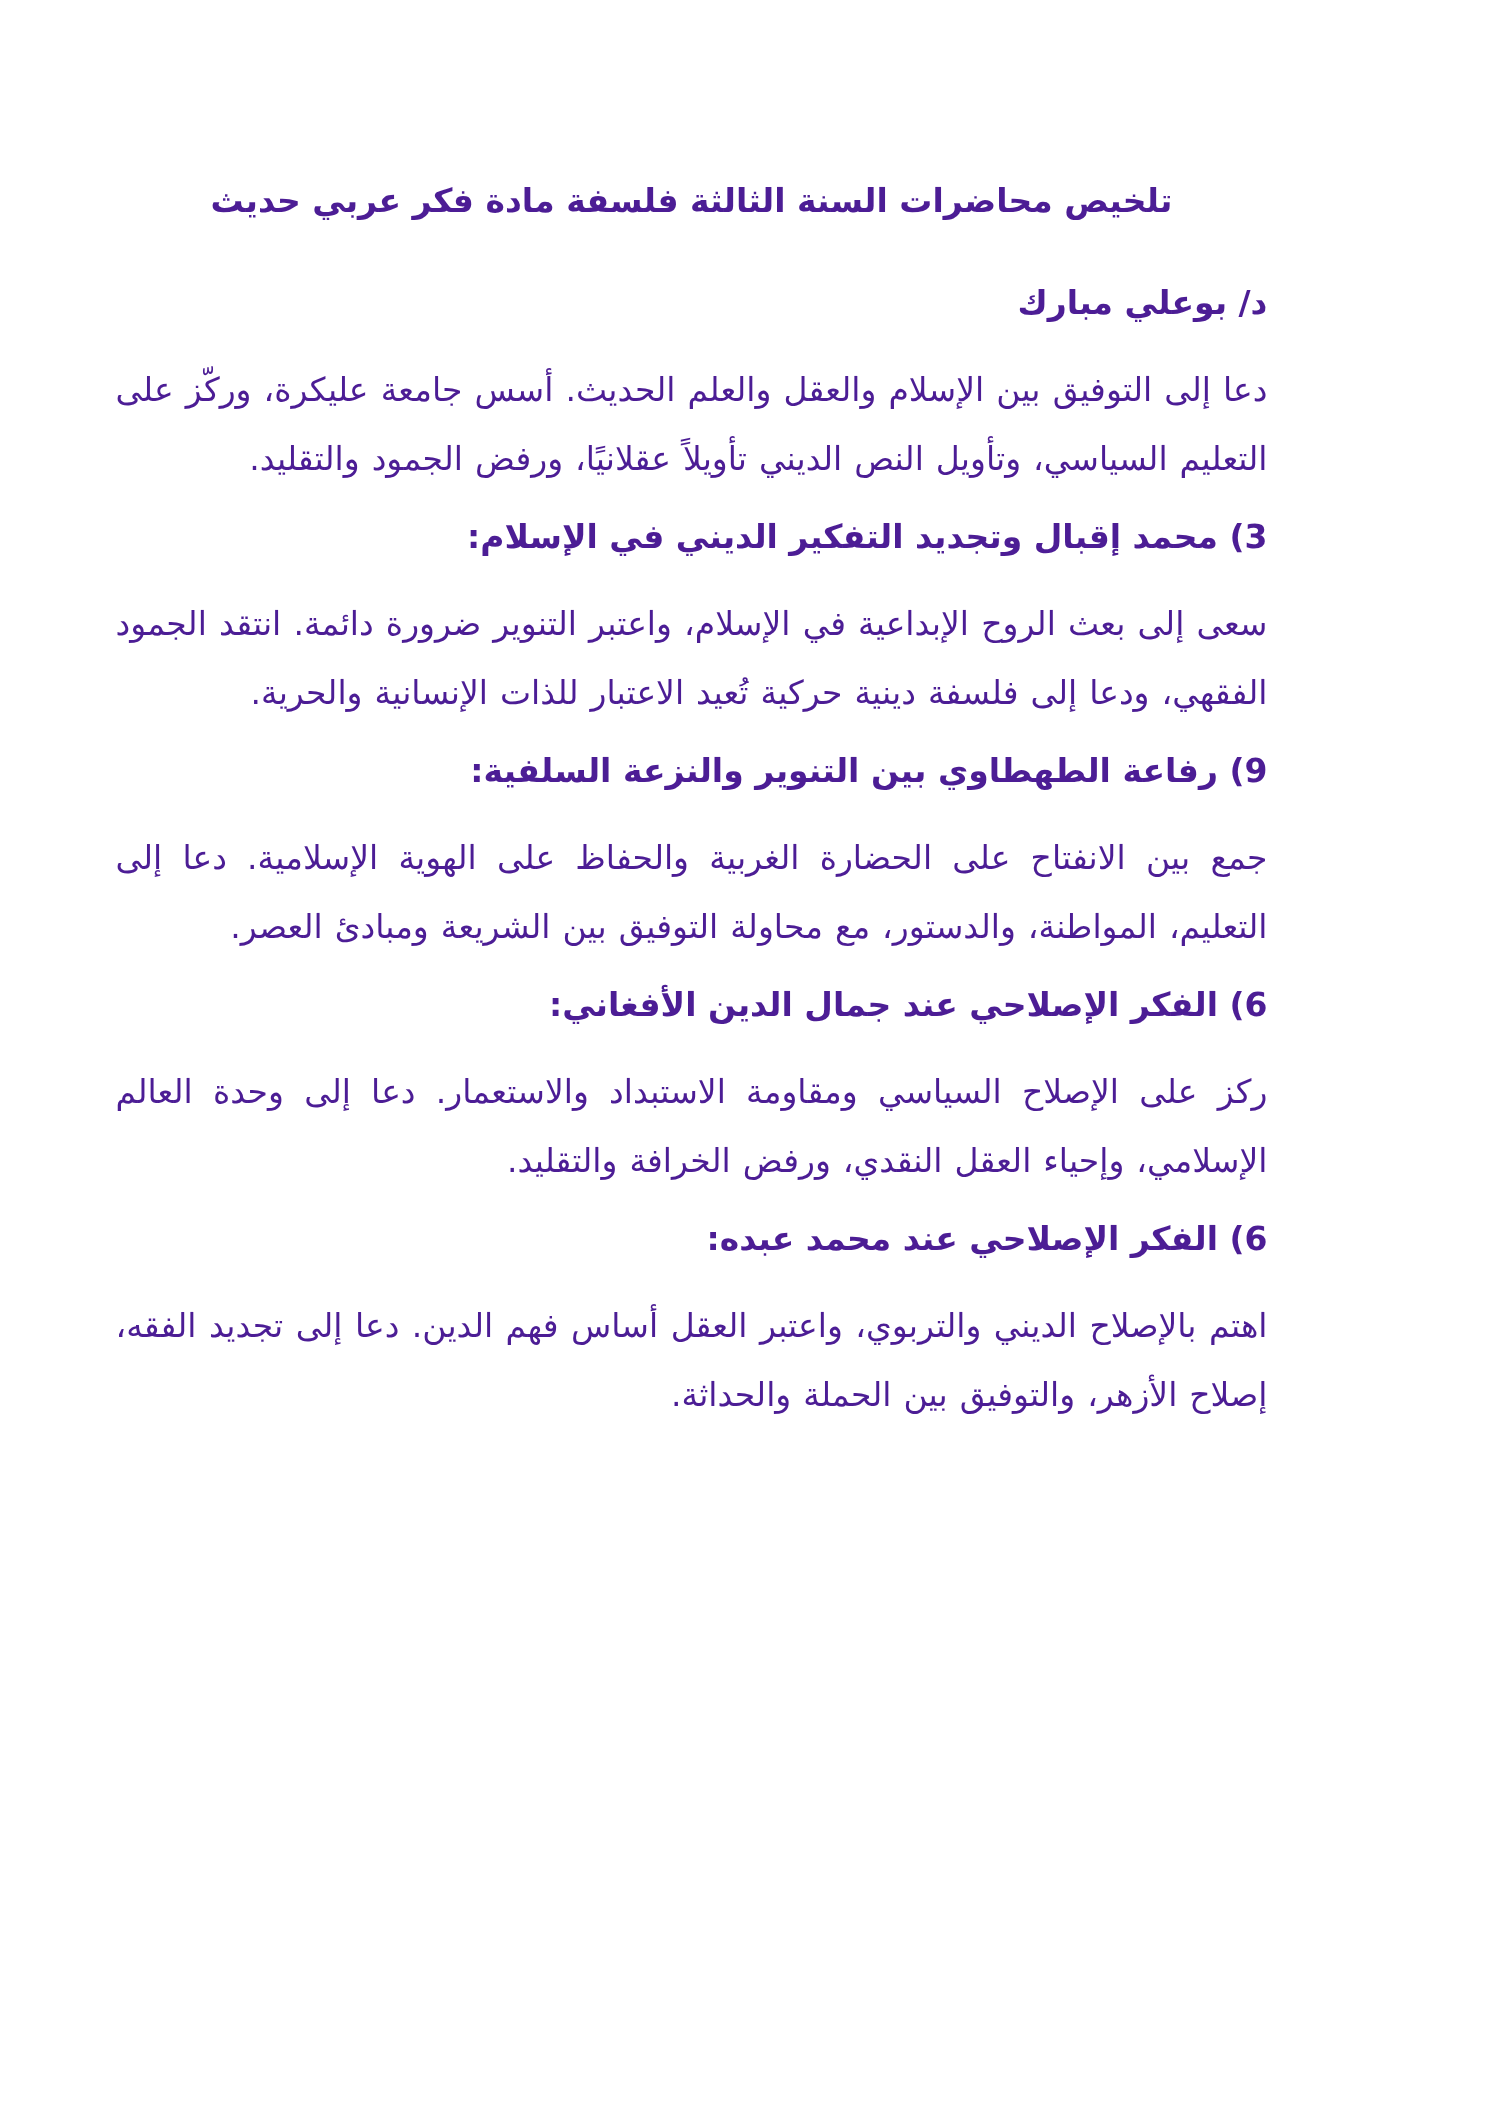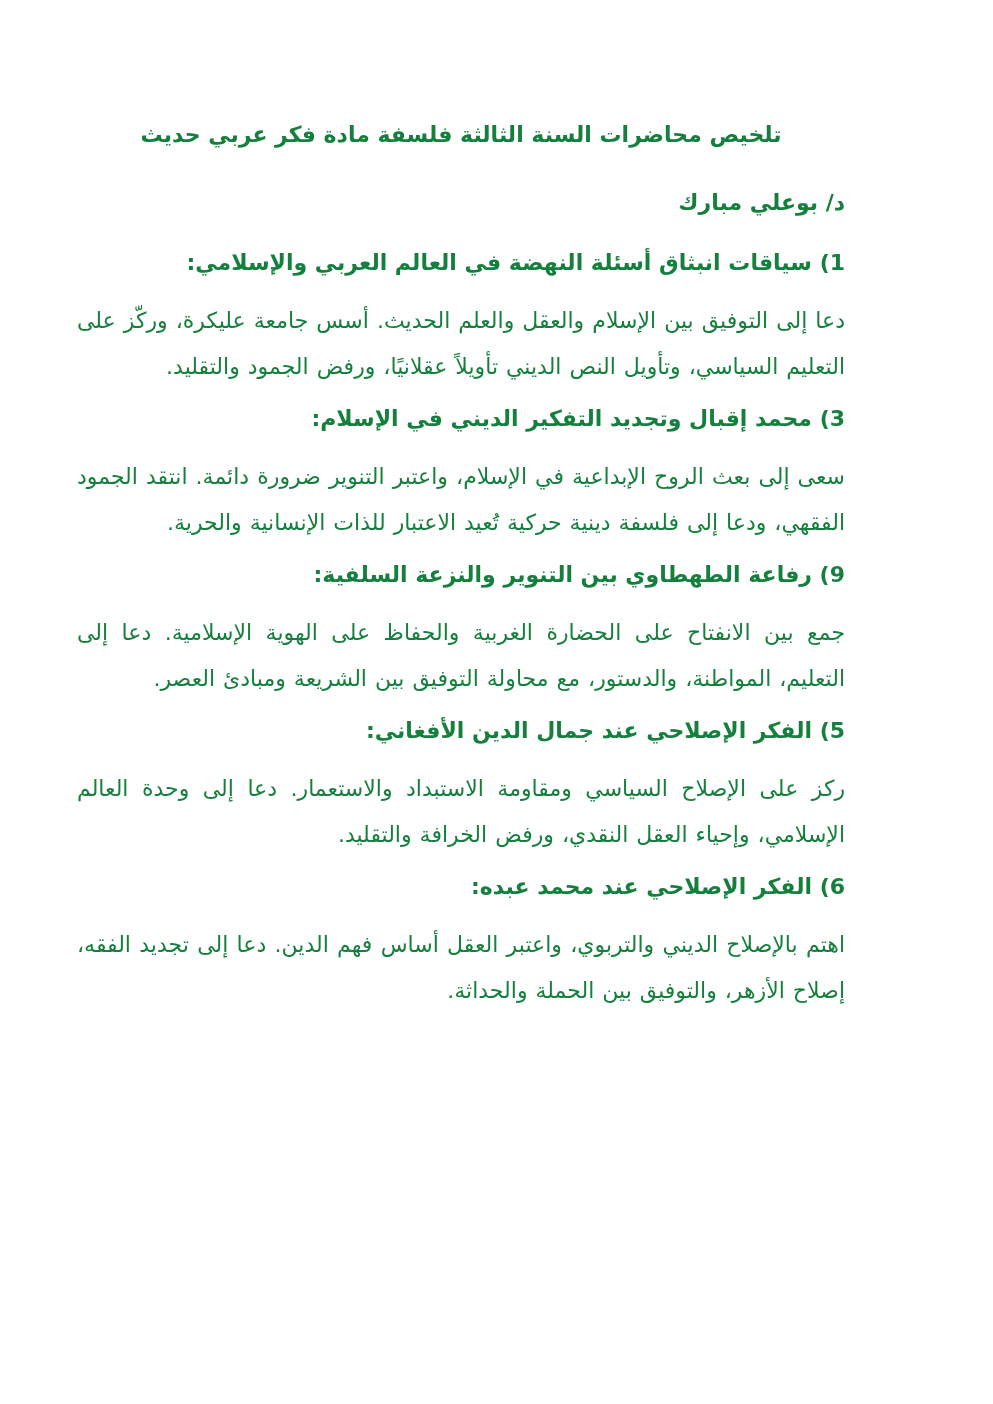--- a/index.html
+++ b/index.html
@@ -6,21 +6,21 @@
     margin: 0;
     padding: 0;
     background: #ffffff;
   }
   .page {
     position: relative;
     width: 993px;
     height: 1404px;
     margin: 0 auto;
     background: #ffffff;
-    color: #15803d;
+    color: #4c1d95;
     direction: rtl;
     box-sizing: border-box;
     padding: 120px 148px 40px 77px;
     font-family: "DejaVu Sans", sans-serif;
     overflow: hidden;
   }
   .doc-title {
     font-size: 22px;
     font-weight: bold;
     text-align: center;
@@ -57,39 +57,38 @@
 </head>
 <body>
 
 <div class="page" dir="rtl">
 
   <p class="doc-title">تلخيص محاضرات السنة الثالثة فلسفة مادة فكر عربي حديث</p>
 
   <p class="doc-author">د/ بوعلي مبارك</p>
 
   <div>
-    <p class="sec-head first">1) سياقات انبثاق أسئلة النهضة في العالم العربي والإسلامي:</p>
   </div>
 
   <div>
     <p class="sec-para">دعا إلى التوفيق بين الإسلام والعقل والعلم الحديث. أسس جامعة عليكرة، وركّز على التعليم السياسي، وتأويل النص الديني تأويلاً عقلانيًا، ورفض الجمود والتقليد.</p>
   </div>
 
   <div>
     <p class="sec-head">3) محمد إقبال وتجديد التفكير الديني في الإسلام:</p>
     <p class="sec-para">سعى إلى بعث الروح الإبداعية في الإسلام، واعتبر التنوير ضرورة دائمة. انتقد الجمود الفقهي، ودعا إلى فلسفة دينية حركية تُعيد الاعتبار للذات الإنسانية والحرية.</p>
   </div>
 
   <div>
     <p class="sec-head">9) رفاعة الطهطاوي بين التنوير والنزعة السلفية:</p>
     <p class="sec-para">جمع بين الانفتاح على الحضارة الغربية والحفاظ على الهوية الإسلامية. دعا إلى التعليم، المواطنة، والدستور، مع محاولة التوفيق بين الشريعة ومبادئ العصر.</p>
   </div>
 
   <div>
-    <p class="sec-head">5) الفكر الإصلاحي عند جمال الدين الأفغاني:</p>
+    <p class="sec-head">6) الفكر الإصلاحي عند جمال الدين الأفغاني:</p>
     <p class="sec-para">ركز على الإصلاح السياسي ومقاومة الاستبداد والاستعمار. دعا إلى وحدة العالم الإسلامي، وإحياء العقل النقدي، ورفض الخرافة والتقليد.</p>
   </div>
 
   <div>
     <p class="sec-head">6) الفكر الإصلاحي عند محمد عبده:</p>
     <p class="sec-para">اهتم بالإصلاح الديني والتربوي، واعتبر العقل أساس فهم الدين. دعا إلى تجديد الفقه، إصلاح الأزهر، والتوفيق بين الحملة والحداثة.</p>
   </div>
 
 </div>
 

